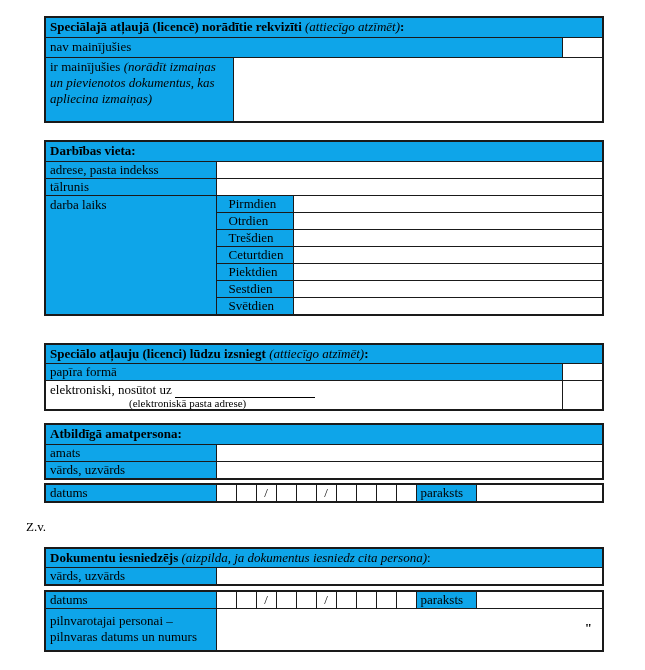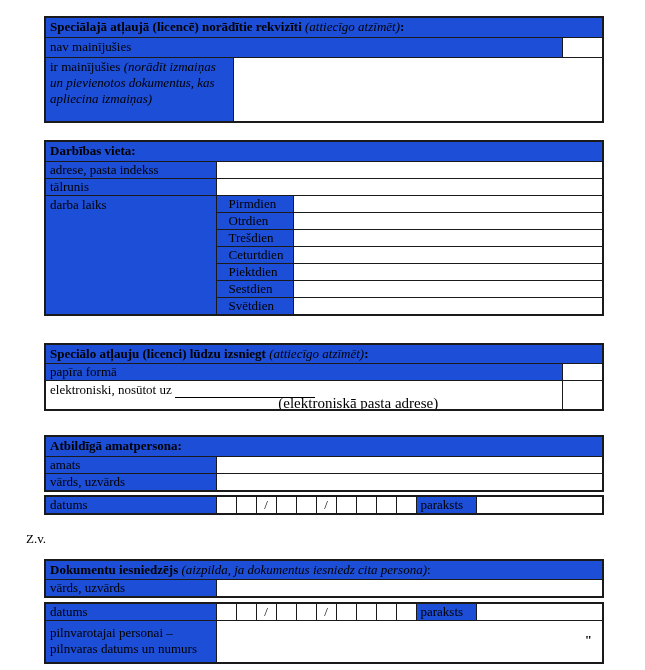--- a/index.html
+++ b/index.html
@@ -17,51 +17,50 @@
     table-layout: fixed;
     width: 558px;
     border: 2px solid #1a1a1a;
   }
   td {
     border: 1px solid #1a1a1a;
     padding: 0 4px;
     overflow: hidden;
     vertical-align: middle;
   }
-  .shade { background: #1d4ed8; }
+  .shade { background: #0ea5e9; }
   .bold { font-weight: bold; }
   .ital { font-style: italic; }
   .r20 { height: 20px; }
   .r17 { height: 17px; }
   .r18 { height: 16px; }
   .r21 { height: 14px; }
   .r28 { height: 28px; }
   .r42 { height: 42px; }
   .r65 { height: 65px; }
   .vtop { vertical-align: top; padding-top: 1px; }
   .note-cell { line-height: 16px; }
   .mt-s2 { margin-top: 17px; }
   .mt-s3 { margin-top: 27px; }
-  .mt-s4 { margin-top: 24px; border-radius: 26px; }
+  .mt-s4 { margin-top: 12px; border-radius: 26px; }
   .mt-dt { margin-top: 3px; }
   .mt-s5 { margin-top: 4px; }
   .slash-cell { text-align: center; padding: 0; }
   .u-line {
     display: inline-block;
     width: 140px;
     height: 13px;
     border-bottom: 1px solid #000;
     vertical-align: bottom;
   }
   .elek-note {
-    font-size: 15px;
-    margin-left: 109px;
+    font-size: 11px;
+    margin-left: 79px;
     margin-top: -1px;
     line-height: 12px;
-    text-align: center;
   }
   .zv { margin: 16px 0 12px 34px; margin-left: -10px; padding-left: 0; height: 16px; }
   .zv span { margin-left: -8px; }
   .poa-value { position: relative; }
   .poa-quote { position: absolute; right: 10px; top: 11px; font-weight: bold; }
   .day-label { padding-left: 12px; }
 </style>
 </head>
 <body>
 

